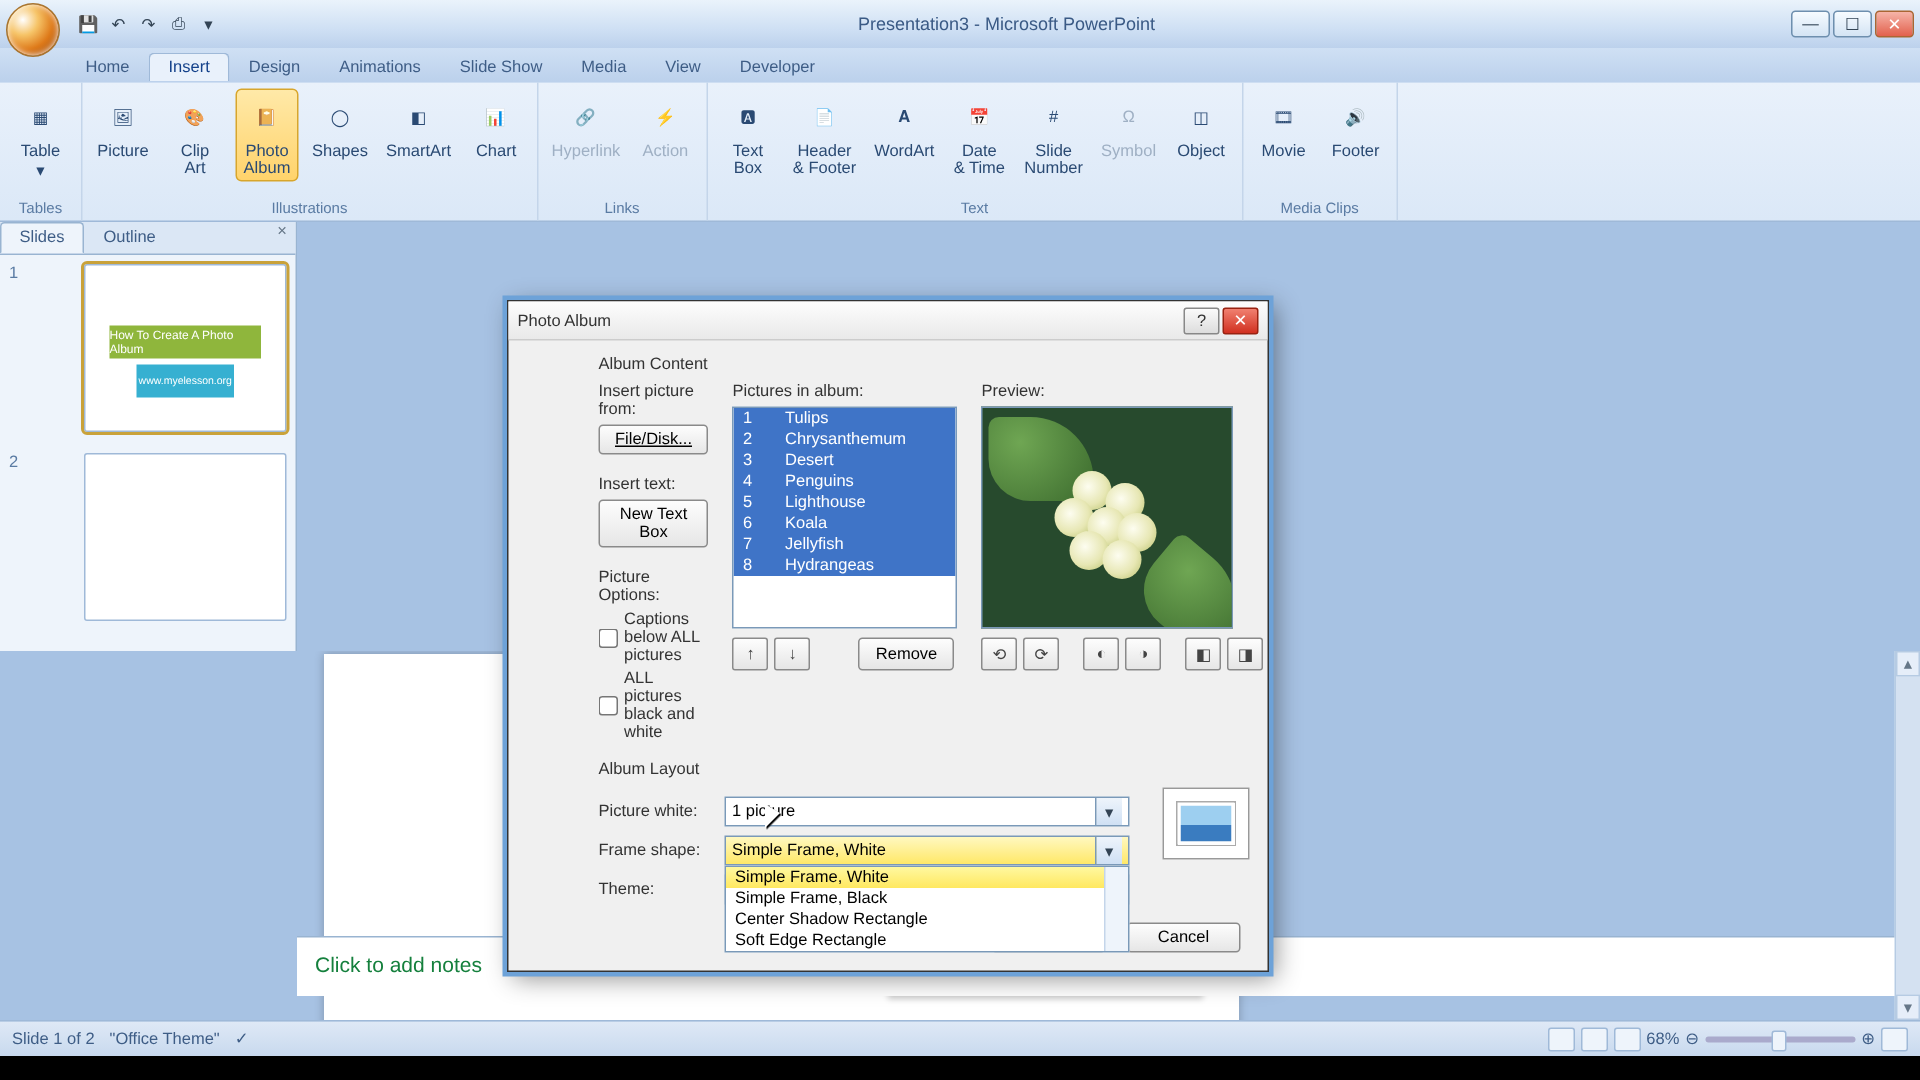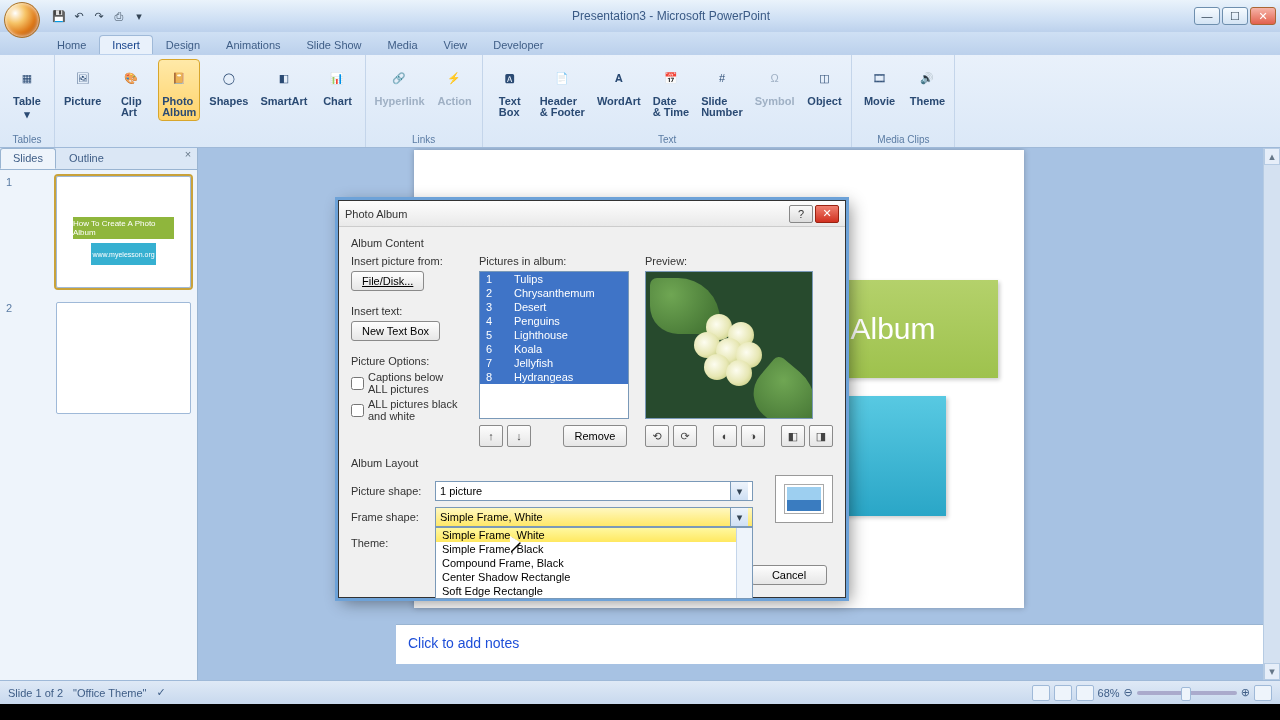--- a/index.html
+++ b/index.html
@@ -22,25 +22,25 @@
 .rtab { padding:3px 12px; color:#3e5d86; border:1px solid transparent; border-bottom:none; border-radius:4px 4px 0 0; cursor:pointer; }
 .rtab.active { background:#e9f1fb; border-color:#9fb9d8; color:#15428b; }
 
 
 .ribbon { height:94px; background:linear-gradient(#e9f1fb,#dbe8f7); border-top:1px solid #bcd1ec; border-bottom:1px solid #9fb9d8; display:flex; }
 .group { border-right:1px solid #c4d5ea; display:flex; flex-direction:column; justify-content:space-between; padding:4px 6px 2px; }
 .group .items { display:flex; gap:6px; align-items:flex-start; }
 .rbtn { display:flex; flex-direction:column; align-items:center; justify-content:center; gap:2px; min-width:42px; padding:2px 2px; color:#2a4a73; border:1px solid transparent; border-radius:4px; cursor:pointer; }
 .rbtn.disabled { color:#9fb0c4; }
 .rbtn .ic { width:32px; height:32px; display:flex; align-items:center; justify-content:center; }
-.rbtn small { line-height:11px; text-align:left;font-weight:bold; }
+.rbtn small { line-height:11px; text-align:center; }
 .group-label { text-align:center; color:#5a7ba3; font-size:10px; padding-top:2px; }
 
 
-.workspace { position:absolute; top:148px; left:0; right:0; bottom:40px; background:#a7c2e3; display:flex; }
+.workspace { position:absolute; top:148px; left:0; right:0; bottom:40px; background:#a7c2e3; display:flex;flex-direction:column; }
 .left-panel { width:198px; background:#eef4fb; border-right:1px solid #99b4d1; display:flex; flex-direction:column; }
 .panel-tabs { height:22px; display:flex; background:#dbe7f5; border-bottom:1px solid #99b4d1; }
 .ptab { padding:3px 12px; color:#3e5d86; border:1px solid transparent; }
 .ptab.active { background:#eef4fb; border:1px solid #99b4d1; border-bottom-color:#eef4fb; border-radius:3px 3px 0 0; }
 .ptab-x { margin-left:auto; width:18px; text-align:center; color:#678; }
 .thumbs { flex:1; overflow:auto; padding:6px; }
 .thumb-wrap { display:flex; gap:4px; margin-bottom:14px; }
 .tn { color:#5a7ba3; width:10px; }
 .thumb { flex:1; height:112px; background:#fff; border:1px solid #9fb9d8; border-radius:2px; position:relative;margin-left:36px; }
 .thumb.sel { outline:2px solid #c9a23a; }
@@ -48,39 +48,39 @@
 .th1-box2 { position:absolute; left:34px; right:34px; top:66px; height:22px; background:#36b0d1; color:#fff; font-size:7px; display:flex; align-items:center; justify-content:center; }
 
 .canvas-area { flex:1; position:relative; overflow:hidden; }
 .slide { position:absolute; left:216px; top:2px; width:610px; height:458px; background:#fff; box-shadow:0 0 6px rgba(0,0,0,.25); }
 .slide .big1 { position:absolute; right:26px; top:130px; width:210px; height:98px; background:linear-gradient(#b4d16b,#9ec24d); color:#fff; font-size:30px; display:flex; align-items:center; justify-content:center; box-shadow:2px 2px 4px rgba(0,0,0,.2); }
 .slide .big2 { position:absolute; right:78px; top:246px; width:160px; height:120px; background:linear-gradient(#58c9e2,#2aa6c7); box-shadow:2px 2px 4px rgba(0,0,0,.2); }
 .scroll-v { position:absolute; right:0; top:0; bottom:0; width:17px; background:#d4e1f1; border-left:1px solid #b6cbe3; }
 .scroll-v .sbtn { height:17px; background:#e6eef9; border:1px solid #b6cbe3; display:flex; align-items:center; justify-content:center; color:#678; }
 .scroll-v .sbtn:last-child { position:absolute; bottom:0; left:0; right:0; }
 
-.notes { position:absolute; left:198px; right:17px; bottom:16px; height:40px; background:#fff; border-top:1px solid #99b4d1; padding:10px 12px; color:#1d4ed8; font-size:14px; }
+.notes { position:absolute; left:198px; right:17px; bottom:16px; height:40px; background:#fff; border-top:1px solid #99b4d1; padding:10px 12px; color:#15803d; font-size:14px; }
 
 
 .statusbar { position:absolute; left:0; right:0; bottom:16px; height:24px; background:linear-gradient(#dfe9f6,#c8d9ee); border-top:1px solid #9fb9d8; display:flex; align-items:center; padding:0 8px; color:#3e5d86; gap:10px; }
 .statusbar .zoom { margin-left:auto; display:flex; align-items:center; gap:4px; }
 .statusbar .viewbtn { width:18px; height:16px; border:1px solid #9fb9d8; background:#eef4fb; border-radius:2px; }
 .slider { width:100px; height:4px; background:#aac; position:relative; border-radius:2px; }
 .slider::after { content:''; position:absolute; left:44%; top:-4px; width:8px; height:12px; background:#eef4fb; border:1px solid #9fb9d8; border-radius:2px; }
 
 
 .bar-bottom { position:absolute; left:0; right:0; bottom:0; height:16px; background:#000; }
 
 
 .dialog { position:absolute; left:338px; top:200px; width:508px; background:#f0f0f0; border:1px solid #333; box-shadow:0 0 0 3px #6da2d8, 4px 4px 16px rgba(0,0,0,.45); }
 .dlg-title { height:26px; background:linear-gradient(#fdfdfd,#e9e9e9); border-bottom:1px solid #ccc; display:flex; align-items:center; padding:0 6px; color:#333; font-size:12px; }
 .dlg-title .dbtns { margin-left:auto; display:flex; gap:2px; }
 .dlg-title .db { width:24px; height:18px; border:1px solid #888; border-radius:2px; background:linear-gradient(#fafafa,#ddd); display:flex; align-items:center; justify-content:center; }
 .dlg-title .db.close { background:linear-gradient(#f08070,#d13020); color:#fff; border-color:#921; }
-.dlg-body { padding:8px 12px 12px; }
+.dlg-body { padding:8px 12px 12px;margin-left:48px; }
 .section-head { color:#333; margin:2px 0 6px; }
 .row-cols { display:flex; gap:16px; }
 .colA { width:148px; }
 .colB { width:162px; }
 .colC { flex:1; }
 .lbl { color:#333; margin-bottom:4px; }
 .btn-s { padding:3px 10px; background:linear-gradient(#fdfdfd,#e6e6e6); border:1px solid #8a8a8a; border-radius:3px; cursor:pointer; }
 .chk { display:flex; align-items:center; gap:4px; margin:3px 0; color:#333; }
 .chk input { width:13px; height:13px; }
 .listbox { width:150px; height:148px; border:1px solid #7a99b8; background:#fff; overflow:hidden; }
@@ -177,20 +177,21 @@
           </div>
         <div class="rbtn">
             <div class="ic">◧</div>
             <small>SmartArt</small>
           </div>
         <div class="rbtn">
             <div class="ic">📊</div>
             <small>Chart</small>
           </div>
       </div>
+      <div class="group-label">Illustrations</div>
     </div>
     <div class="group">
       <div class="items">
         <div class="rbtn disabled">
             <div class="ic">🔗</div>
             <small>Hyperlink</small>
           </div>
         <div class="rbtn disabled">
             <div class="ic">⚡</div>
             <small>Action</small>
@@ -236,21 +237,21 @@
       <div class="group-label">Text</div>
     </div>
     <div class="group">
       <div class="items">
         <div class="rbtn">
             <div class="ic">🎞</div>
             <small>Movie</small>
           </div>
         <div class="rbtn">
             <div class="ic">🔊</div>
-            <small>Theme</small>
+            <small>Footer</small>
           </div>
       </div>
       <div class="group-label">Media Clips</div>
     </div>
   </div>
 
   <div class="workspace">
     <div class="left-panel">
       <div class="panel-tabs">
         <div class="ptab active">Slides</div>
@@ -397,36 +398,35 @@
             <div class="sq">◧</div>
             <div class="sq">◨</div>
           </div>
         </div>
       </div>
 
       <div class="section-head" style="margin-top:10px">Album Layout</div>
       <div style="display:flex">
         <div style="flex:1">
           <div class="layout-row">
-            <div class="ll">Picture shape:</div>
+            <div class="ll">Picture white:</div>
             <div class="combo">
               <span>1 picture</span>
               <div class="dd">▾</div>
             </div>
           </div>
           <div class="layout-row">
             <div class="ll">Frame shape:</div>
             <div class="combo combo-hover">
               <span>Simple Frame, White</span>
               <div class="dd">▾</div>
               <div class="dd-list" id="frame-opts">
                 <div class="sb"></div>
                   <div class="opt" style="background: linear-gradient(rgb(255, 248, 160), rgb(255, 232, 96));">Simple Frame, White</div>
                   <div class="opt">Simple Frame, Black</div>
-                  <div class="opt">Compound Frame, Black</div>
                   <div class="opt">Center Shadow Rectangle</div>
                   <div class="opt">Soft Edge Rectangle</div>
                 </div>
             </div>
           </div>
           <div class="layout-row">
             <div class="ll">Theme:</div>
             <div class="combo" style="background:#f0f0f0">
               <span></span>
             </div>

